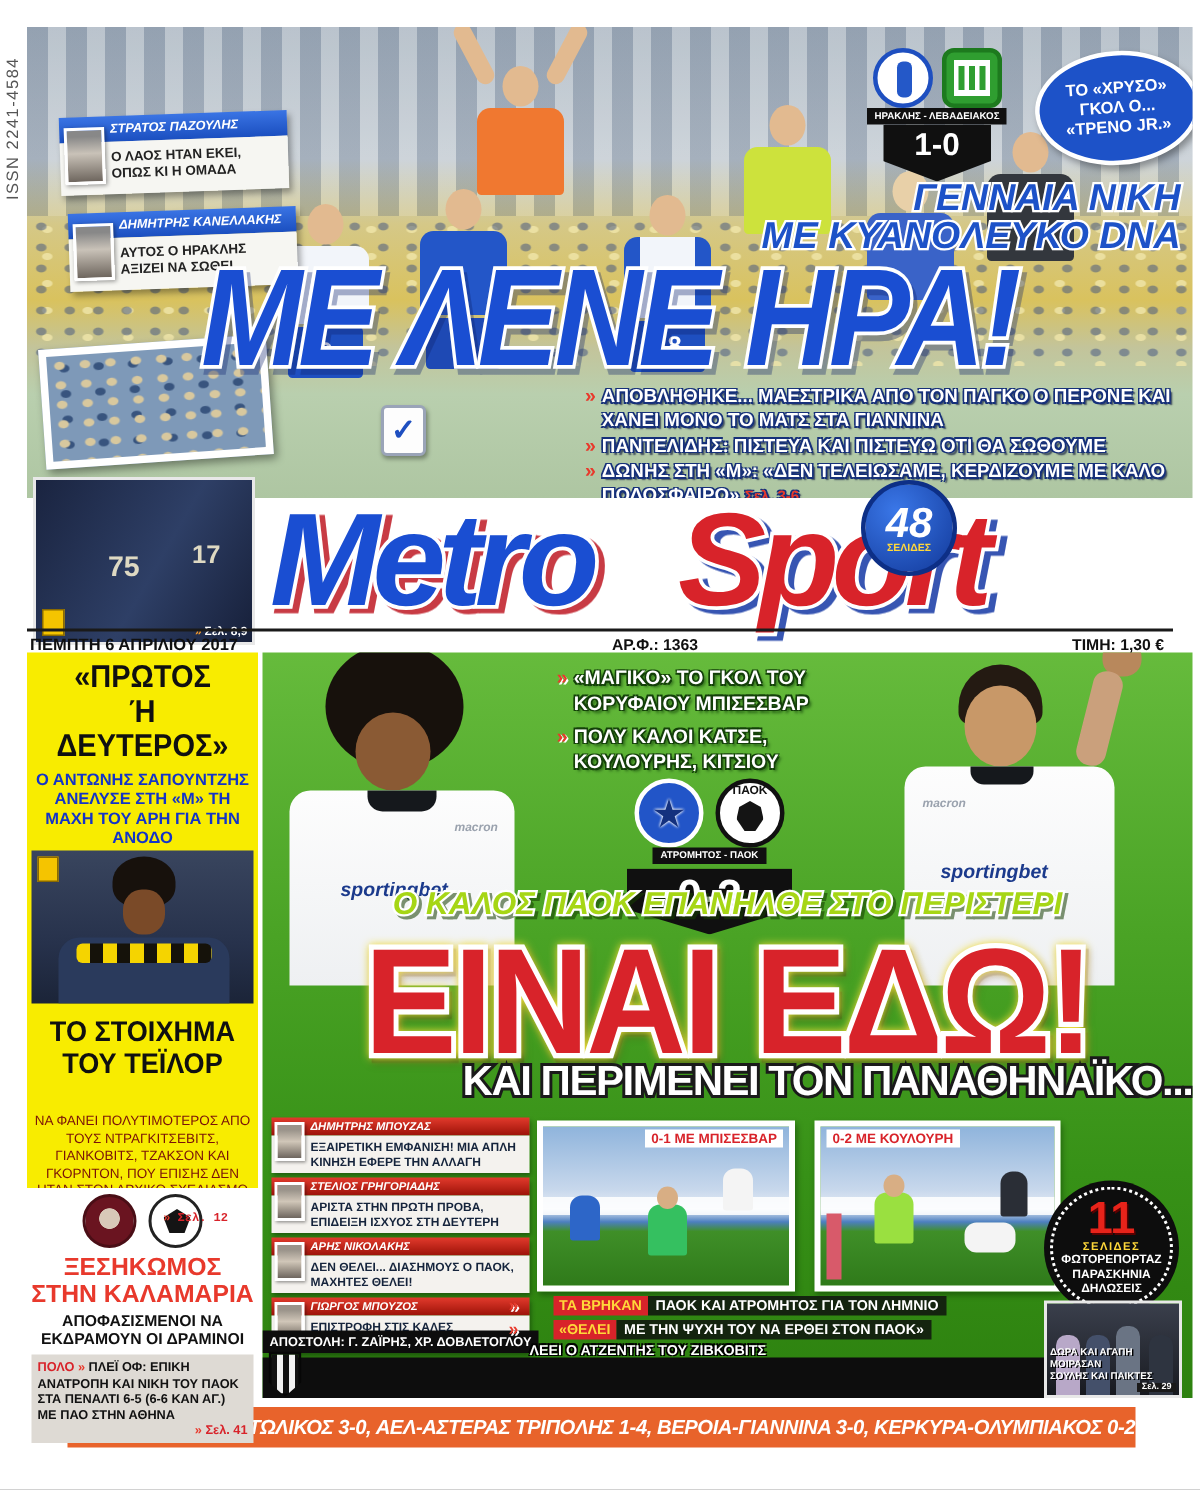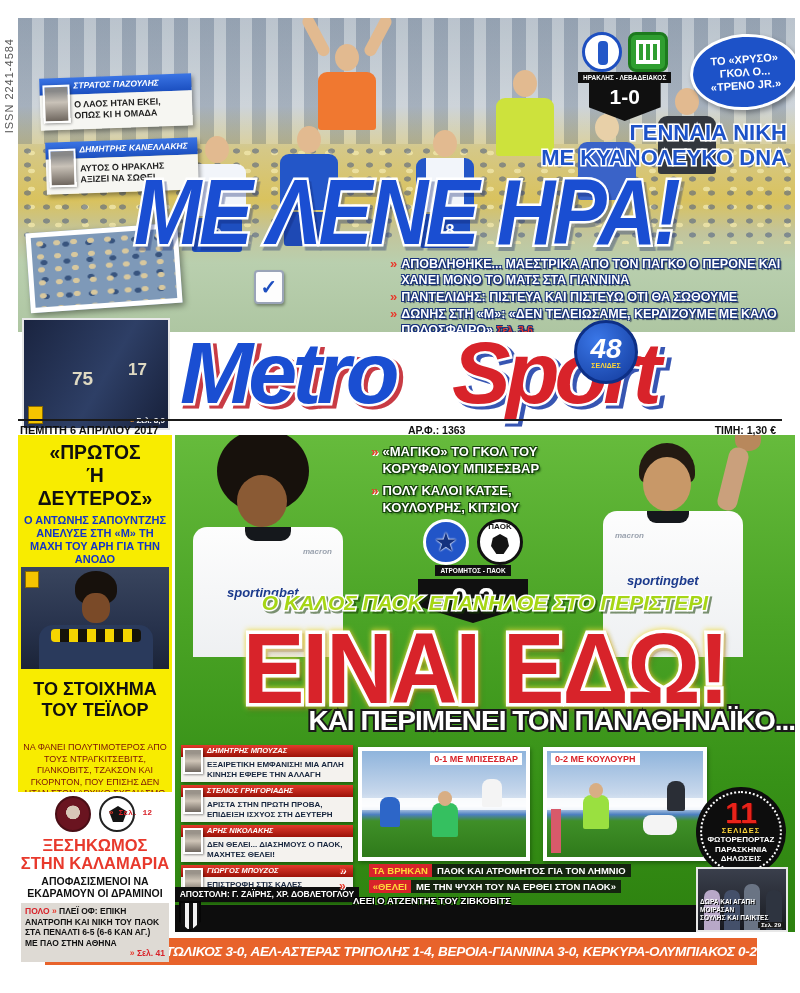--- a/index.html
+++ b/index.html
@@ -55,21 +55,21 @@
   .logosq { width:40px; height:40px; border-radius:8px; background:#2f9e30; border:3px solid #1d7a1e; display:flex; align-items:center; justify-content:center; }
   .logosq .gate { width:24px; height:24px; background:#fff; display:flex; gap:3px; justify-content:center; padding-top:4px; }
   .logosq .gate i { width:4px; height:16px; background:#2f9e30; }
   .matchchip { background:#101010; color:#fff; font-size:6.5px; font-weight:bold; padding:2px 5px; white-space:nowrap; }
   .scorechip { background:#101010; color:#fff; font-weight:900; text-align:center; }
 
   .bubble { left:672px; top:16px; width:110px; height:76px; background:#1d52c8; border:3px solid #fff; border-radius:50%;
       transform:rotate(-4deg); color:#fff; font-size:11px; font-weight:900; display:flex; flex-direction:column;
       align-items:center; justify-content:center; line-height:13px; box-shadow:2px 3px 5px rgba(0,0,0,.35); }
 
-  .kicker1 { right:8px; top:102px; width:420px; text-align:right; color:#1d52c8; font-size:22px; font-weight:900; line-height:25px; }
+  .kicker1 { right:8px; top:102px; width:420px; text-align:right; color:#1d52c8; font-size:25px; font-weight:900; font-style:italic; line-height:25px; }
 
   .hero-headline { left:0; top:142px; width:100%; display:flex; justify-content:center; }
   .hero-headline span { font-size:92px; font-weight:900; font-style:italic; color:#1a4ed2; letter-spacing:-3px;
       transform:scaleX(.88); white-space:nowrap; filter:drop-shadow(3px 4px 0 rgba(15,35,110,.35)); }
 
   .hero-bullets { left:372px; top:238px; width:412px; }
   .hb-row { display:flex; margin-bottom:1px; }
   .hb-mark { color:#e8392c; font-weight:900; font-size:13px; line-height:16px; margin-right:4px; }
   .hb-text { color:#fff; font-weight:900; font-size:12.5px; line-height:16px; }
   .pageref-red { color:#e8392c; font-weight:900; font-size:10px; }

